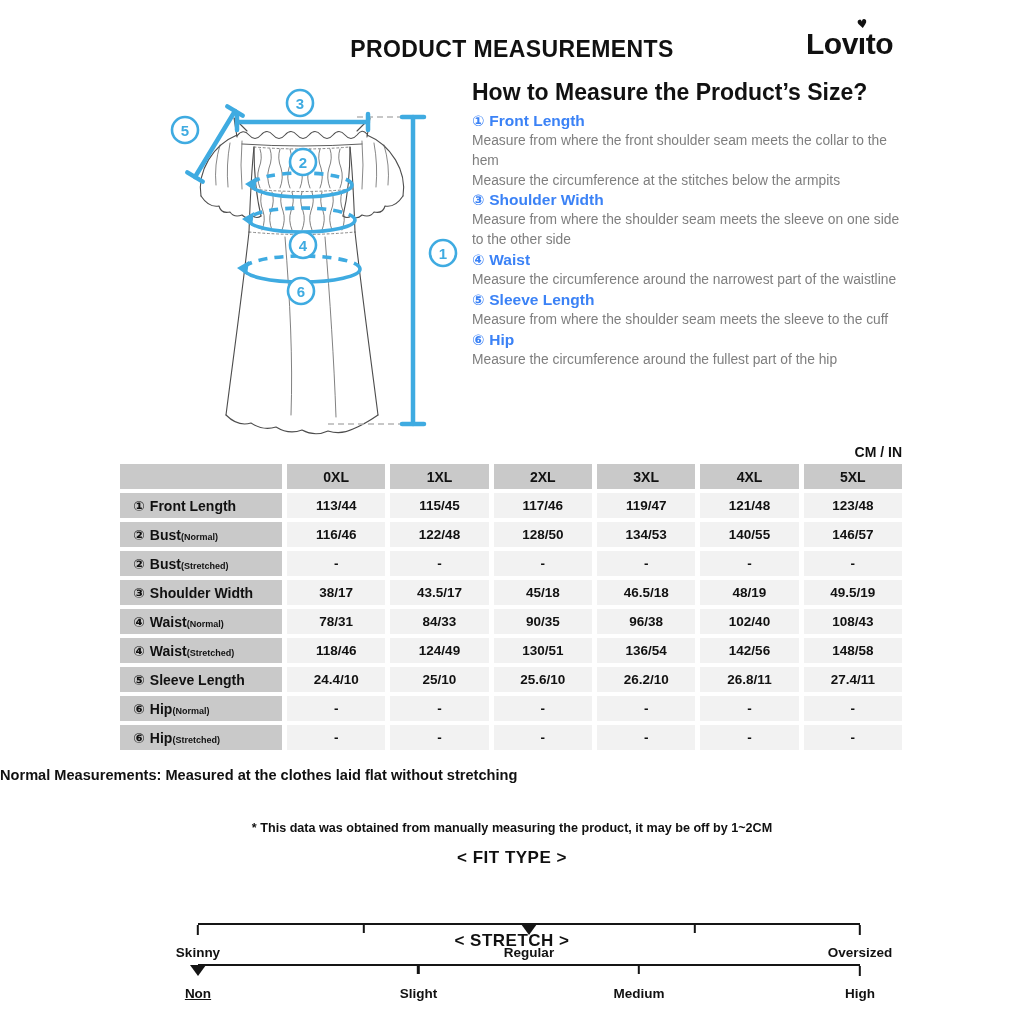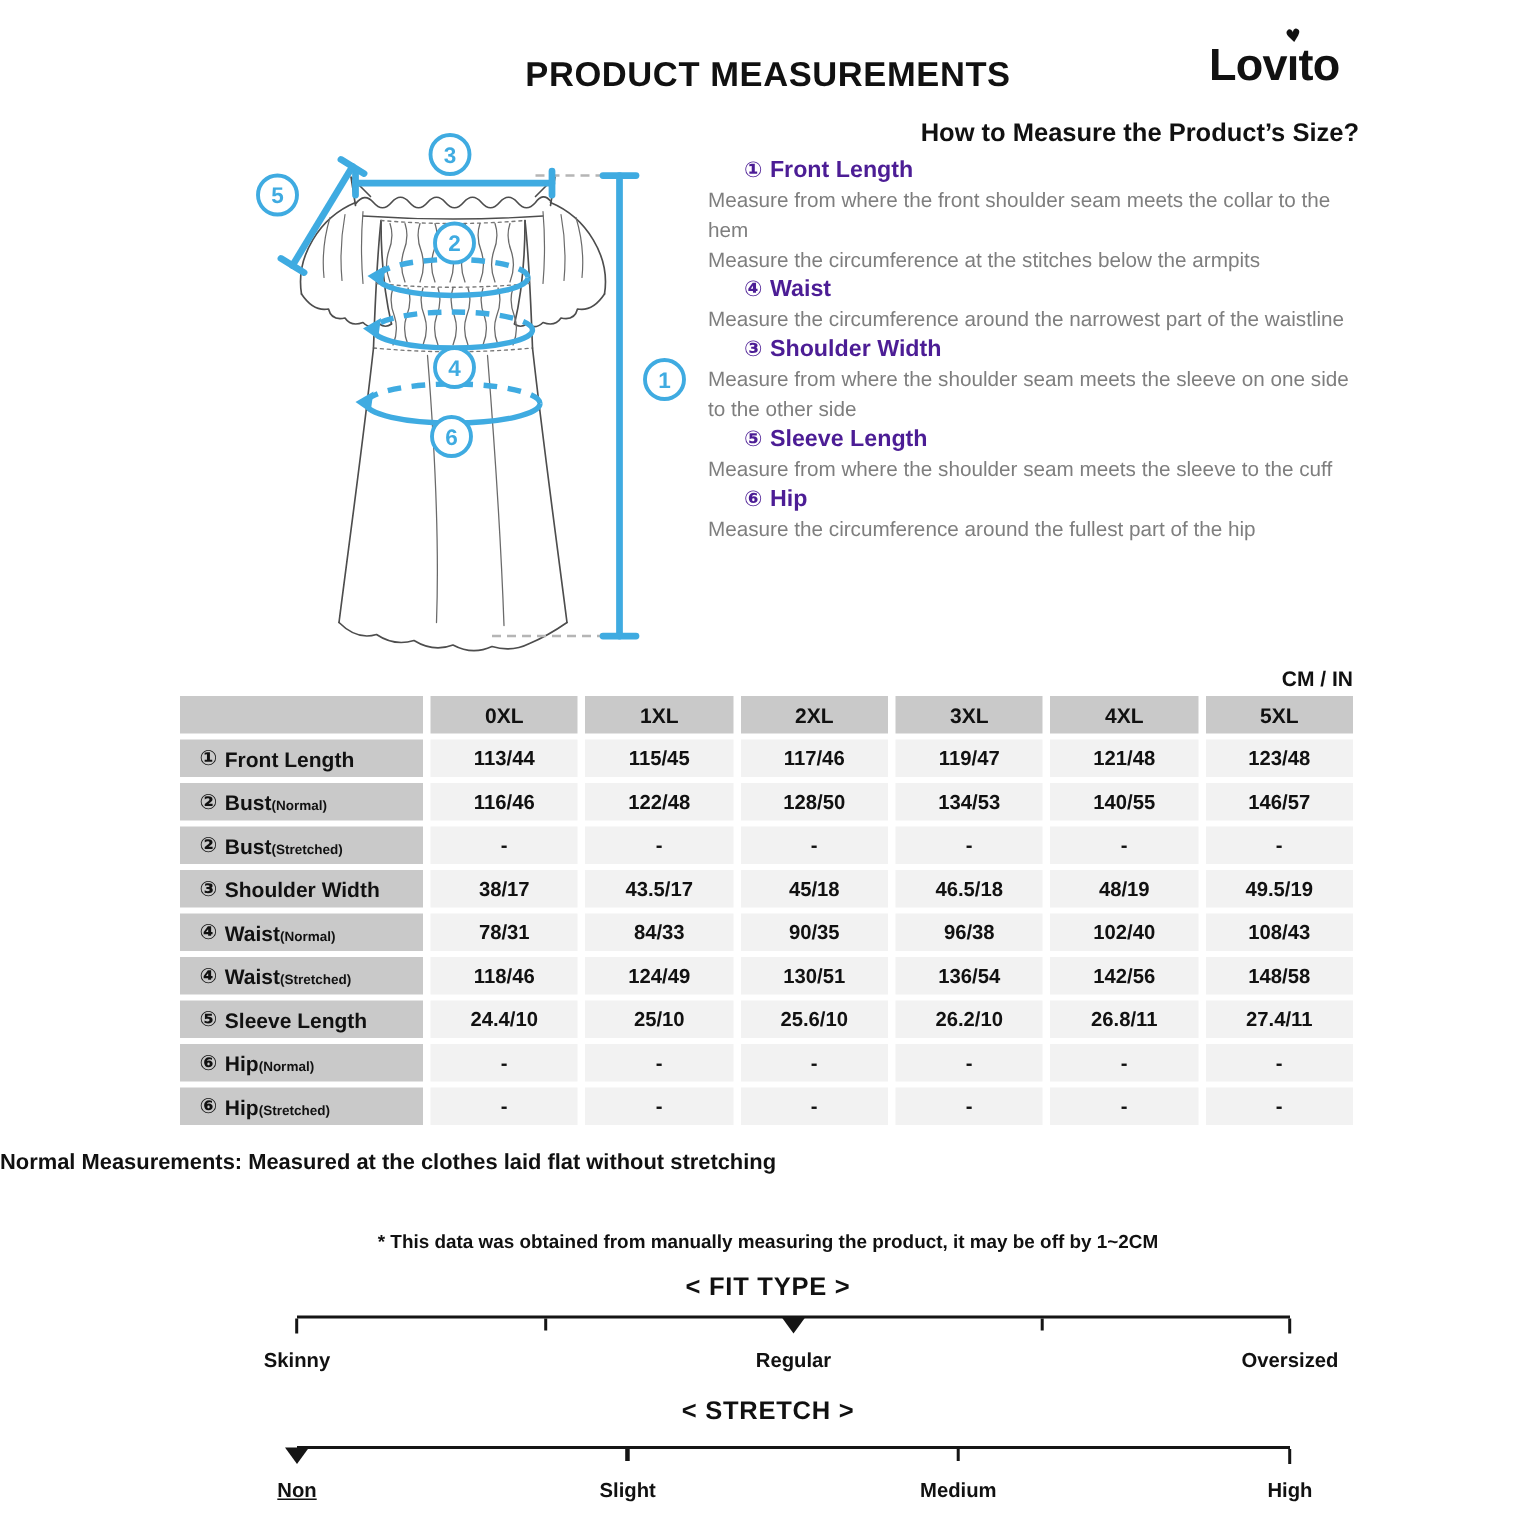--- a/index.html
+++ b/index.html
@@ -14,22 +14,22 @@
         letter-spacing:-.5px;color:#111;}
   .logo .iwrap{position:relative;display:inline-block;}
   .logo .heart{position:absolute;left:50%;top:-9px;transform:translateX(-50%) rotate(-8deg);
                font-size:12px;line-height:12px;font-family:"DejaVu Sans",sans-serif;}
 
   
   .diagram{position:absolute;left:150px;top:85px;width:320px;height:360px;}
 
   
   .howto{position:absolute;left:472px;top:79px;width:434px;}
-  .howto h2{margin:0 0 5px 0;font-size:17px;font-weight:700;color:#111;text-align:right;}
-  .ht-head{font-size:15.5px;font-weight:700;color:#4c1d95;line-height:20px;margin-left:24px;}
+  .howto h2{margin:0 0 5px 0;font-size:23px;font-weight:700;color:#111;}
+  .ht-head{font-size:15.5px;font-weight:700;color:#3b82f6;line-height:20px;}
   .ht-head .circ{font-family:"DejaVu Sans",sans-serif;font-size:14.5px;}
   .ht-desc{font-size:13.8px;color:#7e7e7e;line-height:19.8px;}
 
   .units{position:absolute;top:444px;right:122px;font-size:14px;font-weight:700;color:#111;}
 
   
   .mtable{position:absolute;left:120px;top:464px;width:782px;
           display:grid;grid-template-columns:162px repeat(6,1fr);
           grid-auto-rows:25px;gap:4px 5px;}
   .cell{display:flex;align-items:center;justify-content:center;
@@ -180,26 +180,26 @@
     <h2>How to Measure the Product’s Size?</h2>
 
     <div class="ht-item">
       <div class="ht-head"><span class="circ">①</span><span>Front Length</span></div>
       <div class="ht-desc">Measure from where the front shoulder seam meets the collar to the hem</div>
     </div>
     <div class="ht-item">
       <div class="ht-desc">Measure the circumference at the stitches below the armpits</div>
     </div>
     <div class="ht-item">
+      <div class="ht-head"><span class="circ">③</span><span>Shoulder Width</span></div>
+      <div class="ht-desc">Measure from where the shoulder seam meets the sleeve on one side to the other side</div>
+    </div>
+    <div class="ht-item">
       <div class="ht-head"><span class="circ">④</span><span>Waist</span></div>
       <div class="ht-desc">Measure the circumference around the narrowest part of the waistline</div>
-    </div>
-    <div class="ht-item">
-      <div class="ht-head"><span class="circ">③</span><span>Shoulder Width</span></div>
-      <div class="ht-desc">Measure from where the shoulder seam meets the sleeve on one side to the other side</div>
     </div>
     <div class="ht-item">
       <div class="ht-head"><span class="circ">⑤</span><span>Sleeve Length</span></div>
       <div class="ht-desc">Measure from where the shoulder seam meets the sleeve to the cuff</div>
     </div>
     <div class="ht-item">
       <div class="ht-head"><span class="circ">⑥</span><span>Hip</span></div>
       <div class="ht-desc">Measure the circumference around the fullest part of the hip</div>
     </div>
   </div>
@@ -323,21 +323,21 @@
     <div class="cell">-</div>
     <div class="cell">-</div>
   </div>
 
   <div class="notes">
     <div>Normal Measurements: Measured at the clothes laid flat without stretching</div>
   </div>
   <div class="disclaimer">* This data was obtained from manually measuring the product, it may be off by 1~2CM</div>
 
   <div class="scale-title" style="top:848px;">&lt; FIT TYPE &gt;</div>
-  <div class="scale" style="top:877px;">
+  <div class="scale" style="top:923px;">
     <div class="sline">
       <div class="tick end" style="left:0%;"></div>
       <div class="tick mid" style="left:25%;"></div>
       <div class="tick mid" style="left:75%;"></div>
       <div class="tick end" style="left:100%;"></div>
       <div class="marker" style="left:50%;"></div>
     </div>
     <div class="slabels">
       <span class="slabel" style="left:0%;">Skinny</span>
       <span class="slabel" style="left:50%;">Regular</span>

